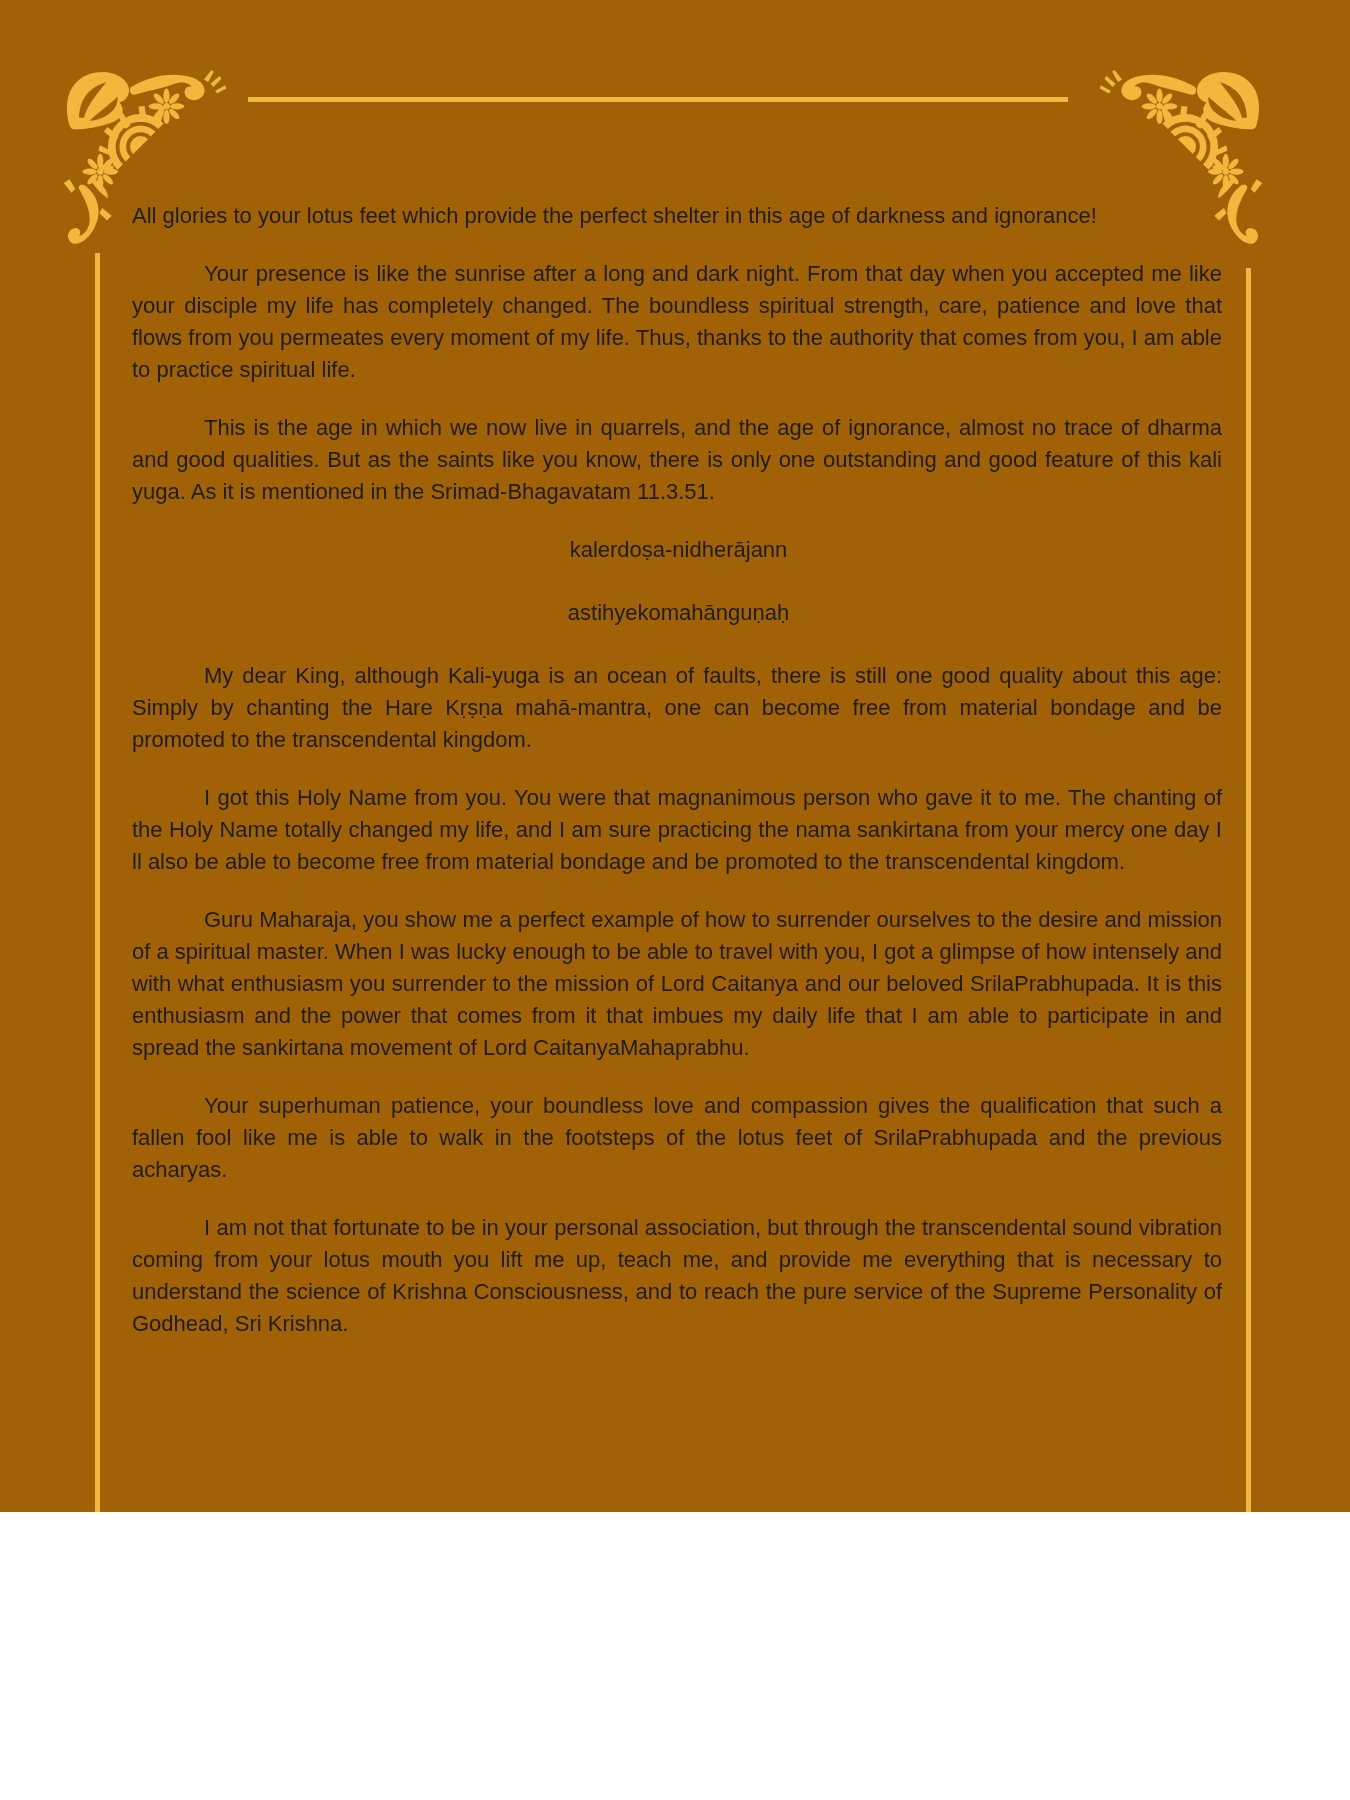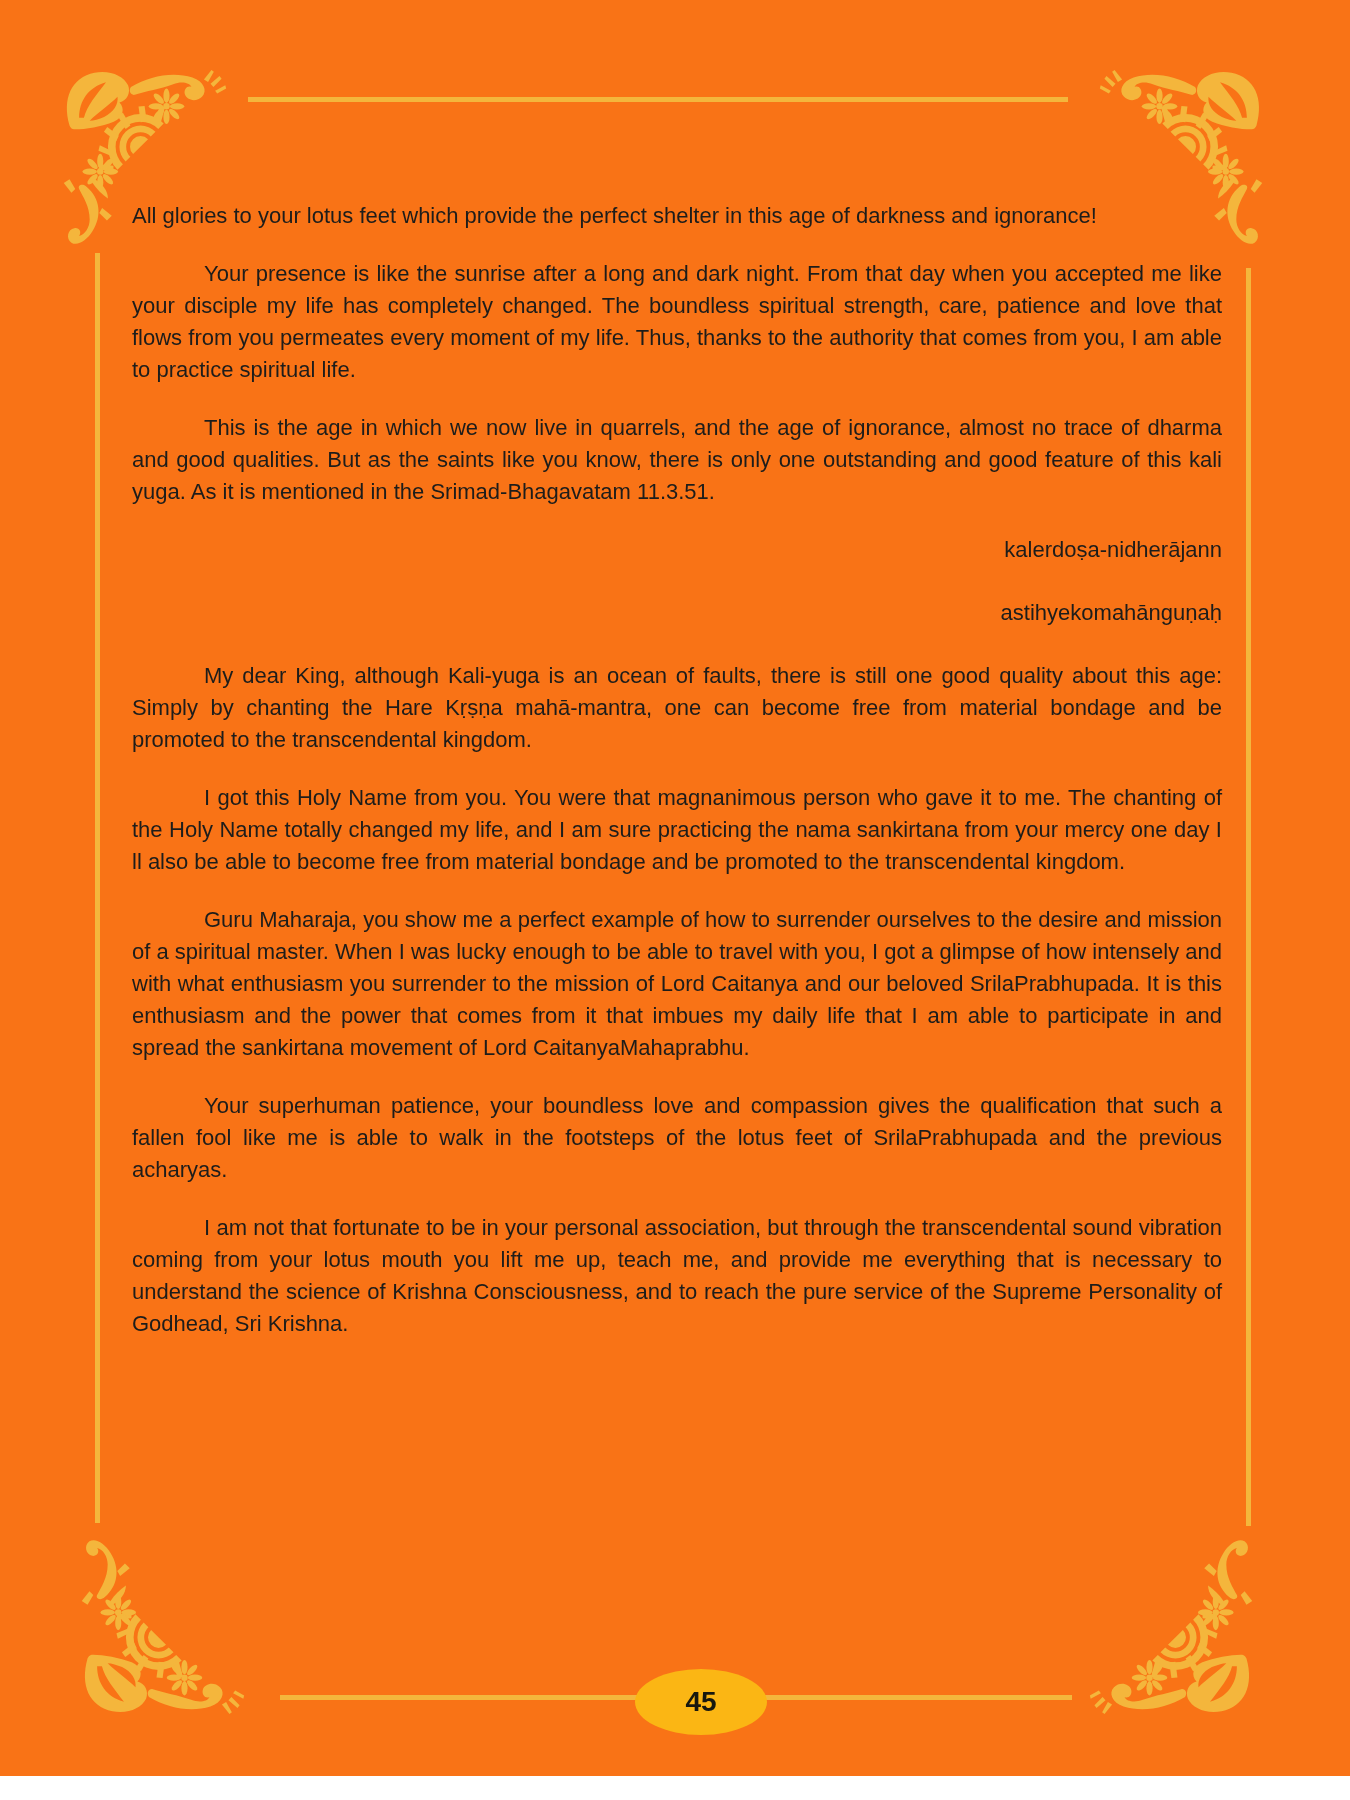--- a/index.html
+++ b/index.html
@@ -1,19 +1,19 @@
 <!DOCTYPE html>
 <html><head>
 <meta charset="utf-8">
 <style>
   html,body{margin:0;padding:0;}
   .page{
     position:relative;
-    width:1350px;height:1776px;
-    background:#f97316;
+    width:1350px;height:1512px;
+    background:#a16207;
     overflow:hidden;
     font-family:"Liberation Sans","DejaVu Sans",sans-serif;
   }
   
   .rule{position:absolute;background:#F4B63C;}
   .rule.top{left:248px;top:97px;width:820px;height:5px;}
   .rule.bottom{left:280px;top:1695px;width:792px;height:5px;}
   .rule.left{left:95px;top:253px;width:5px;height:1270px;}
   .rule.right{left:1246px;top:268px;width:5px;height:1258px;}
   
@@ -23,21 +23,21 @@
   .corner.bl{left:76px;top:1526px;transform:scaleY(-1);}
   .corner.br{left:1066px;top:1526px;transform:scale(-1,-1);}
   
   .content{
     position:absolute;left:132px;top:200px;width:1090px;
     color:#1D1D1B;
     font-size:22px;line-height:32px;
   }
   .content p{margin:0 0 26px 0;text-align:justify;}
   .content p.indent{text-indent:72px;}
-  .content p.verse{margin:0 0 31px 3px;text-align:right;text-indent:0;}
+  .content p.verse{margin:0 0 31px 3px;text-align:center;text-indent:0;}
   
   .badge{
     position:absolute;left:635px;top:1669px;width:132px;height:66px;
     background:#FBB614;border-radius:50%;
     display:flex;align-items:center;justify-content:center;
     font-size:28px;font-weight:600;color:#18180F;
   }
 </style>
 </head>
 <body>

